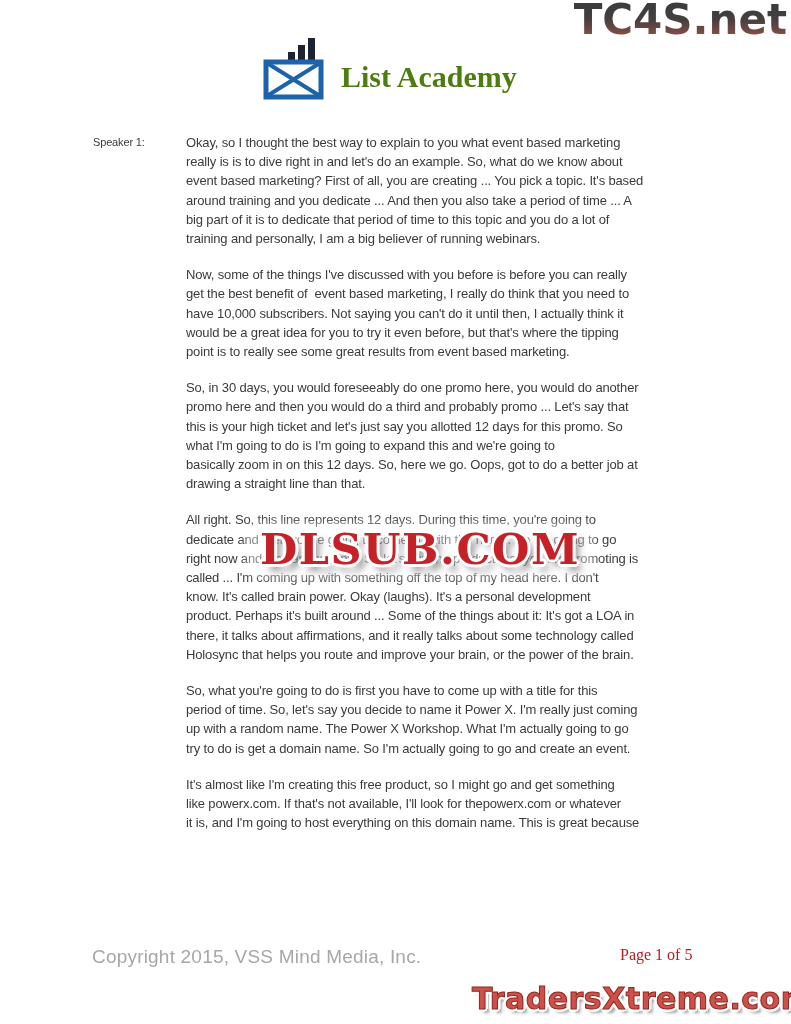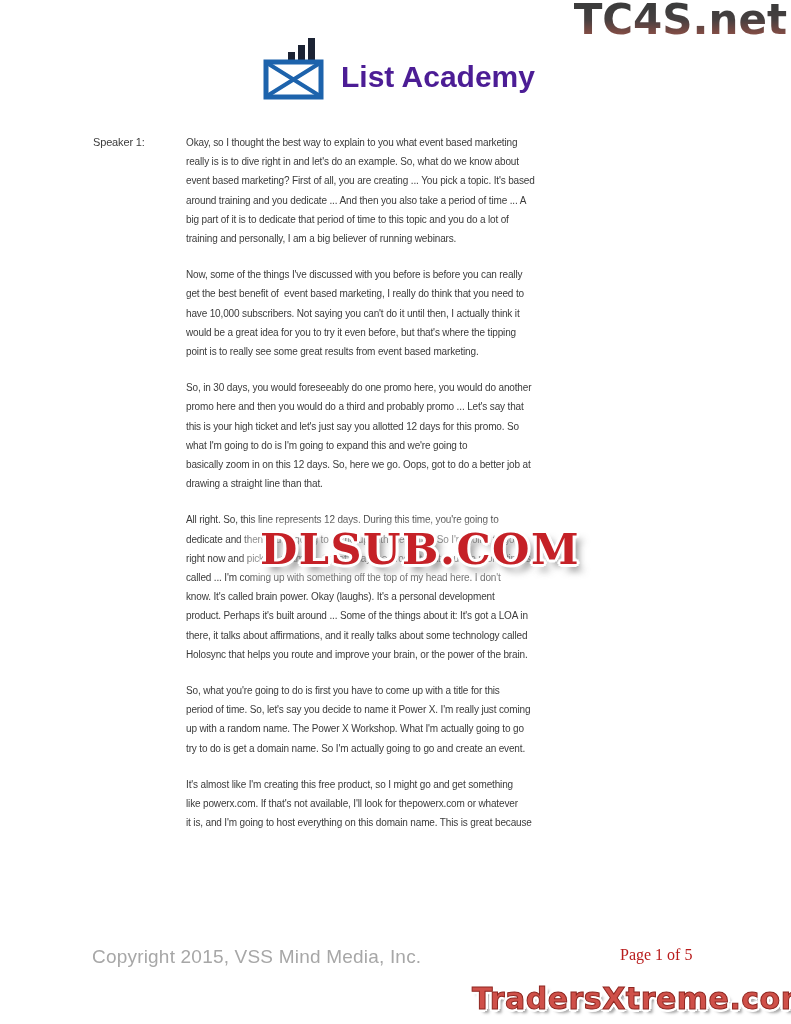--- a/index.html
+++ b/index.html
@@ -28,24 +28,24 @@
     background-clip: text;
     color: transparent;
   }
 
   
   .brand { position: absolute; top: 38px; left: 263px; display: flex; align-items: center; }
   .brand .icon-wrap { width: 66px; height: 62px; }
   .brand .wordmark {
     margin-left: 12px;
     margin-top: 16px;
-    font-family: Liberation Sans, sans-serif;
+    font-family: Liberation Serif, serif;
     font-weight: 700;
     font-size: 30px;
-    color: #4c1d95;
+    color: #4d7c0f;
     letter-spacing: 0px;
     text-align: center;
   }
 
   
   .speaker {
     position: absolute;
     left: 93px;
     top: 133px;
     font-size: 11px;
@@ -54,21 +54,21 @@
     color: #3b3b3b;
   }
   .paragraphs {
     position: absolute;
     left: 186px;
     top: 133px;
     width: 560px;
   }
   .para {
     white-space: pre;
-    font-size: 10px;
+    font-size: 13px;
     line-height: 19.2px;
     letter-spacing: -0.15px;
     color: #3b3b3b;
     margin-bottom: 17px;
   }
 
   
   .dlsub {
     position: absolute;
     left: 250px;

